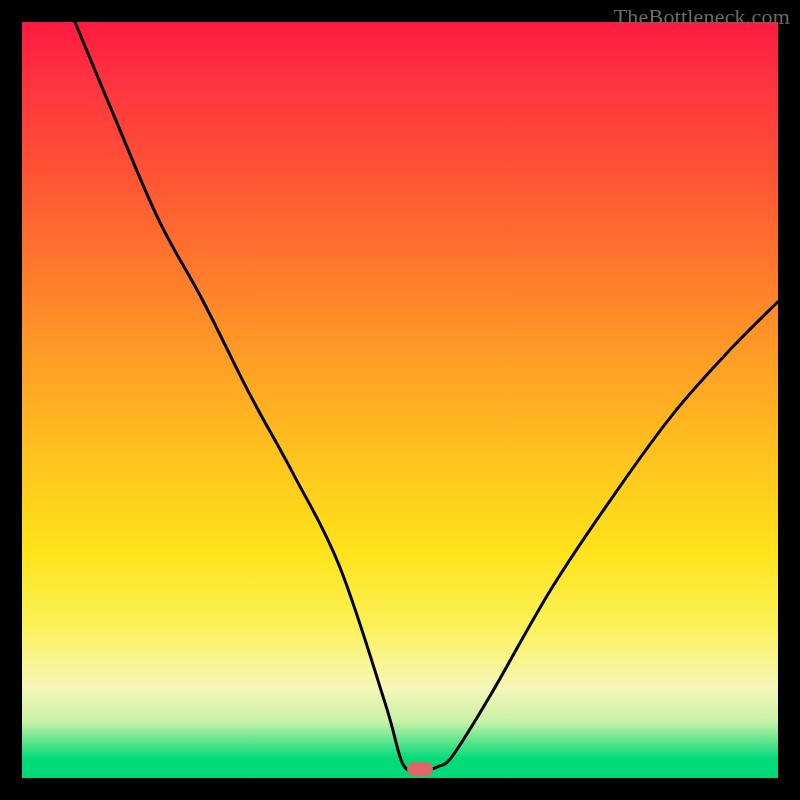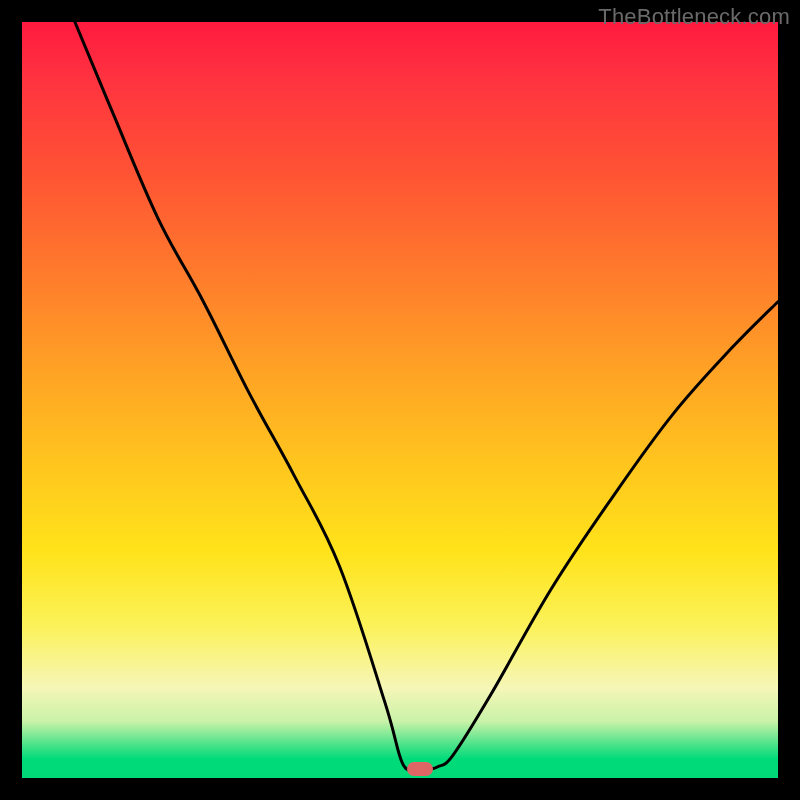--- a/index.html
+++ b/index.html
@@ -19,20 +19,21 @@
   }
   .watermark {
     position: absolute;
     top: 4px;
     right: 10px;
     color: #6a6a6a;
     font-size: 22px;
     letter-spacing: 0.2px;
     z-index: 50;
     user-select: none;
+    font-family: Liberation Serif, serif;
   }
   .plot {
     position: absolute;
     left: 22px;
     top: 22px;
     width: 756px;
     height: 756px;
     overflow: hidden;
   }
   

